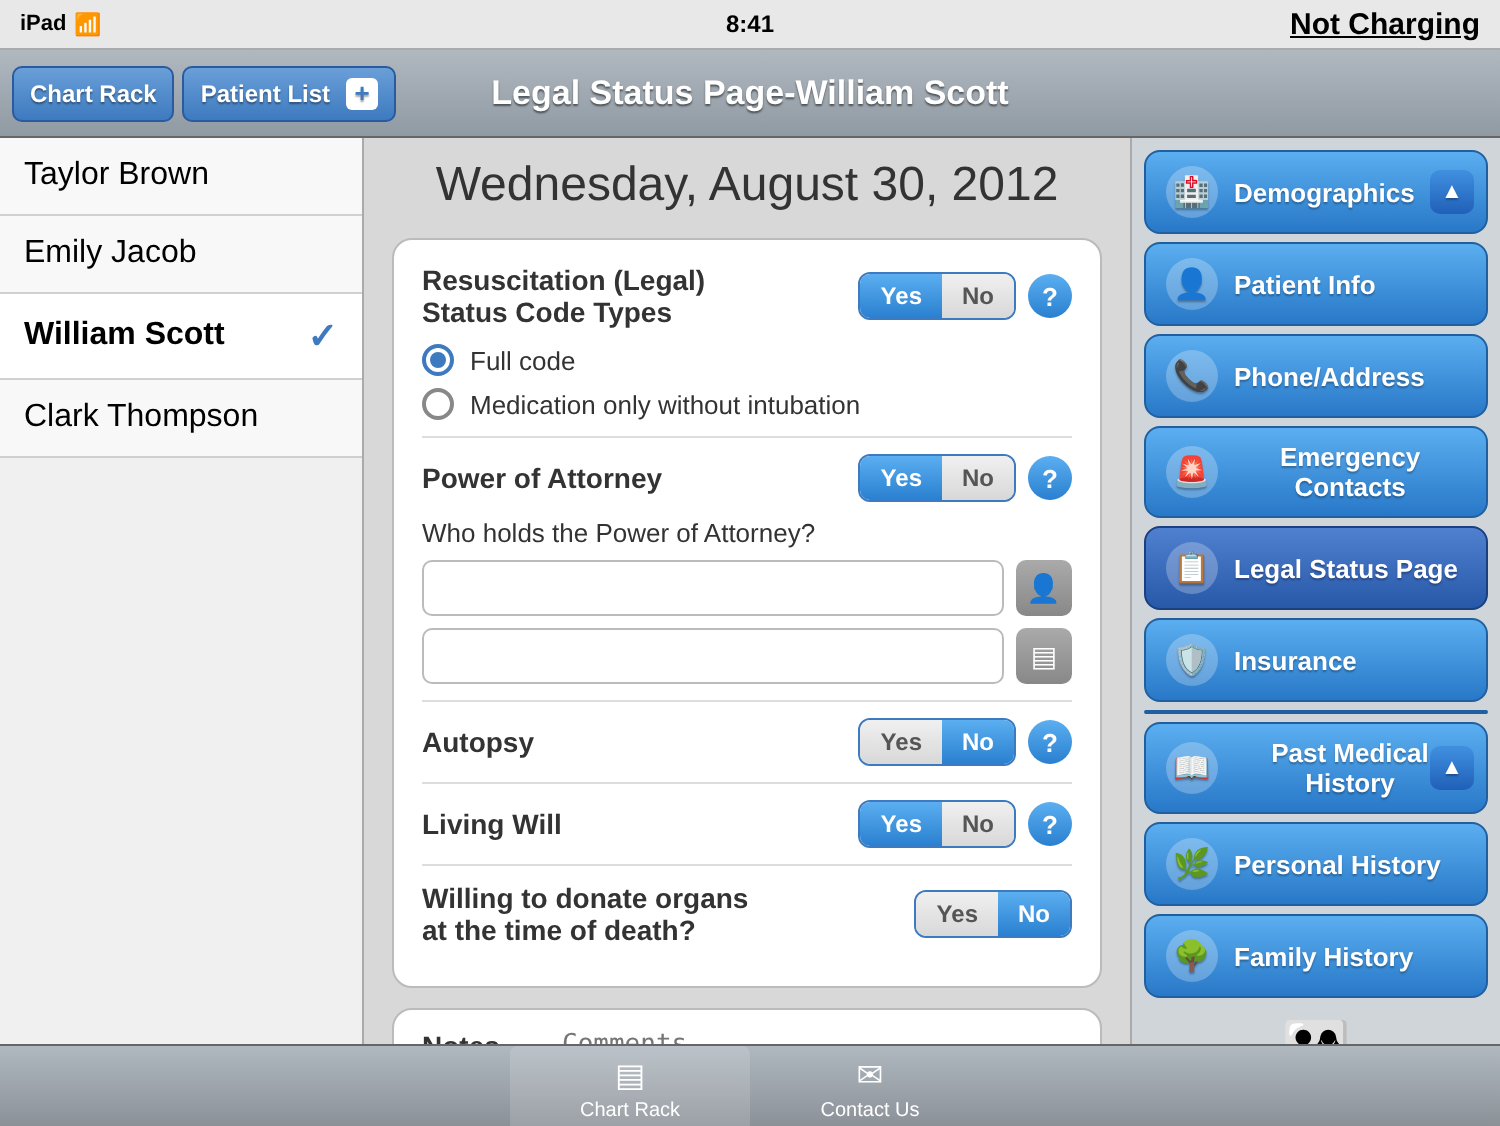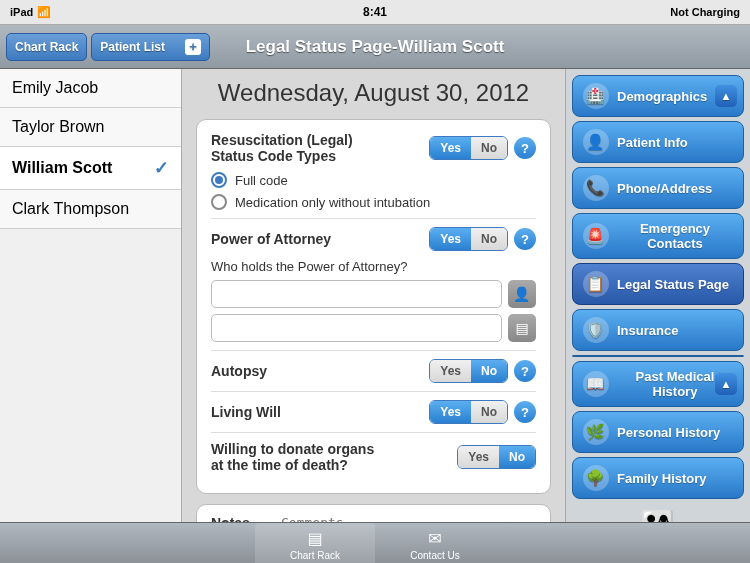--- a/index.html
+++ b/index.html
@@ -19,21 +19,21 @@
       display: flex;
       align-items: center;
       justify-content: space-between;
       padding: 12px 10px;
       font-size: 11px;
       font-weight: 600;
       border-bottom: 1px solid #aaa;
     }
     .status-bar-left { display: flex; align-items: center; gap: 4px; }
     .status-bar-center { position: absolute; left: 50%; transform: translateX(-50%); font-size: 12px; font-weight: 600; }
-    .status-bar-right { font-size: 11px; }
+    .status-bar-right { font-size: 15px; text-decoration: underline; }
 
     
     .nav-bar {
       background: linear-gradient(to bottom, #b0b8c0, #909aa2);
       height: 44px;
       display: flex;
       align-items: center;
       justify-content: center;
       border-bottom: 1px solid #666;
       position: relative;
@@ -68,21 +68,21 @@
       border: 1px solid #2a5a9f;
       border-radius: 5px;
       color: #fff;
       font-size: 12px;
       font-weight: 600;
       padding: 3px 8px;
       height: 28px;
       cursor: pointer;
       display: flex;
       align-items: center;
-      gap: 20px;
+      gap: 8px;
       text-shadow: 0 1px 1px rgba(0,0,0,0.4);
     }
     .plus-badge {
       background: #fff;
       color: #3d7abf;
       border-radius: 3px;
       font-size: 13px;
       font-weight: 900;
       width: 16px;
       height: 16px;
@@ -451,24 +451,24 @@
       <span class="plus-badge">+</span>
     </button>
   </div>
   <span class="nav-title">Legal Status Page-William Scott</span>
 </div>
 
 <div class="main-layout">
 
   <div class="sidebar">
     <div class="sidebar-item">
+      <span>Taylor Brown</span>
+    </div>
+    <div class="sidebar-item">
       <span>Emily Jacob</span>
-    </div>
-    <div class="sidebar-item">
-      <span>Taylor Brown</span>
     </div>
     <div class="sidebar-item active">
       <span>William Scott</span>
       <span class="checkmark">✓</span>
     </div>
     <div class="sidebar-item">
       <span>Clark Thompson</span>
     </div>
   </div>
 

